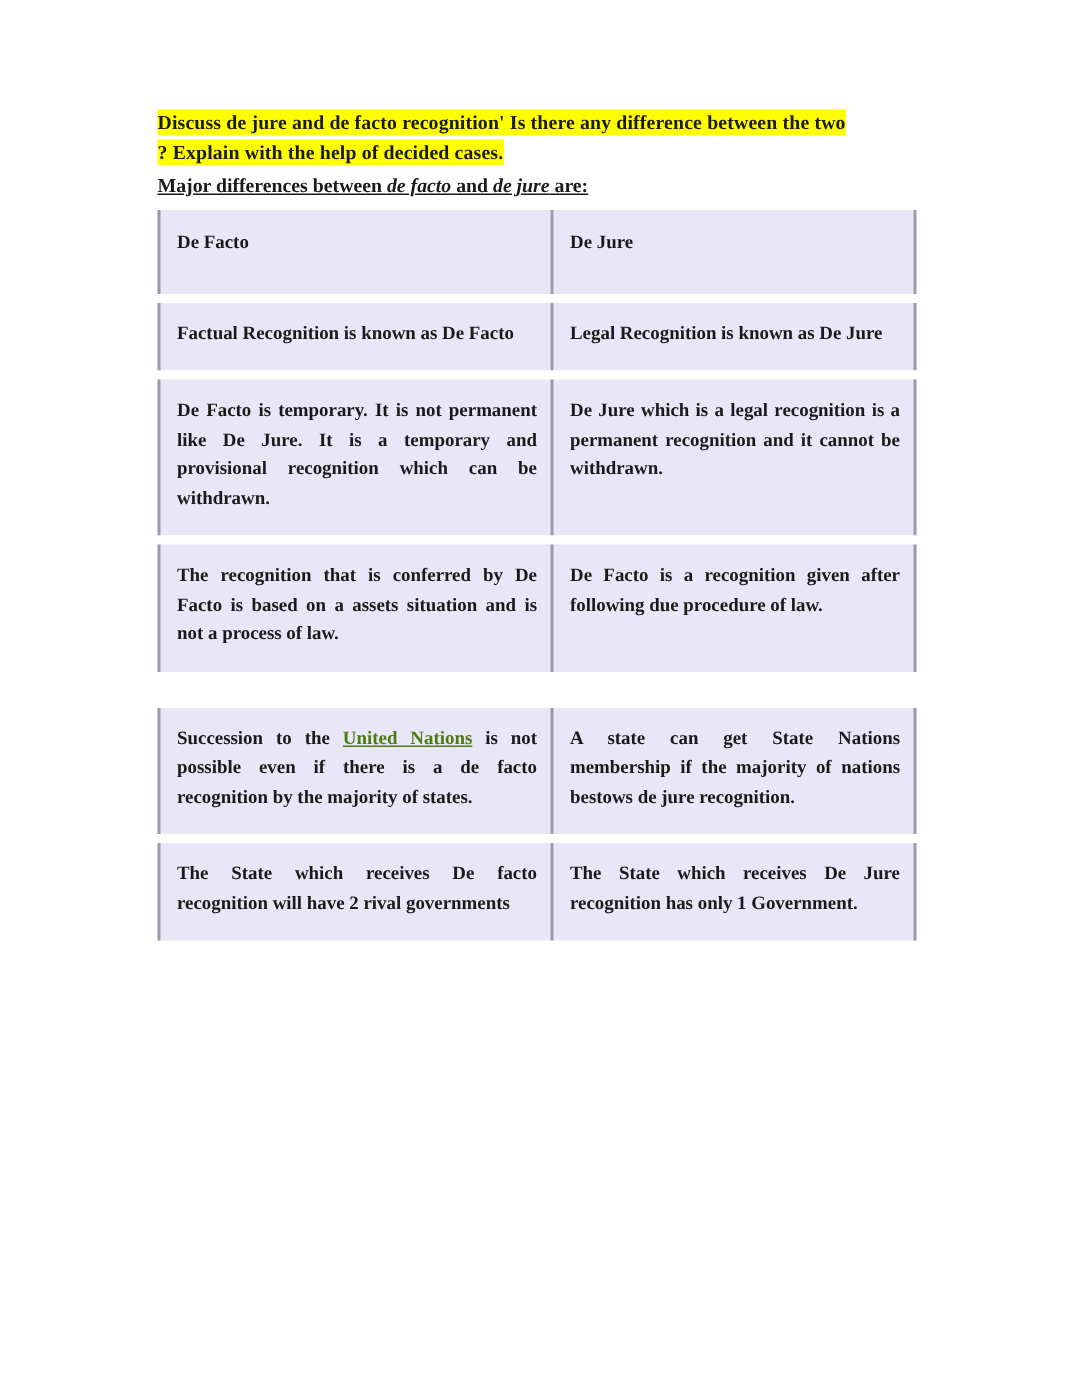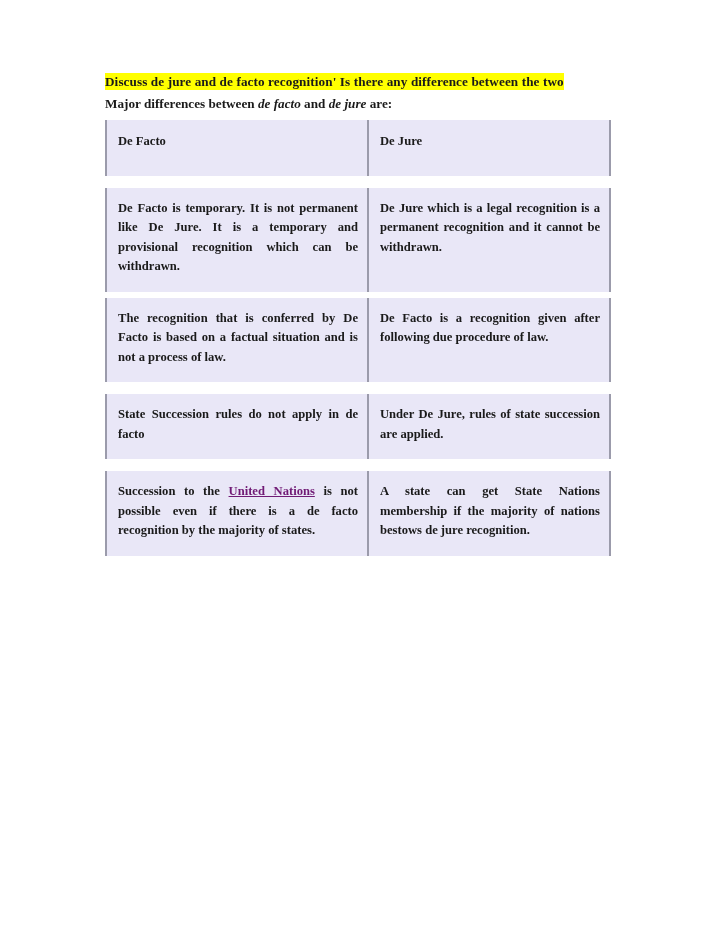--- a/index.html
+++ b/index.html
@@ -44,20 +44,21 @@
     box-decoration-break: clone;
     -webkit-box-decoration-break: clone;
     padding: 1px 0 1px 0;
   }
 
   .subheading {
     font-weight: bold;
     font-size: 13.2px;
     line-height: 20px;
     margin: 2px 0 6px 0;
+    text-decoration: underline;
   }
   .subheading .it {
     font-style: italic;
     font-weight: bold;
   }
 
   
   .cmp-table {
     border-collapse: separate;
     border-spacing: 0;
@@ -91,21 +92,21 @@
   }
 
   .row-gap td {
     background: #ffffff;
     height: 6px;
     padding: 0;
     border: 0;
   }
 
   a.uni-link {
-    color: #701a75;
+    color: #4d7c0f;
     text-decoration: underline;
     font-weight: bold;
   }
 
   
   .cell-text {
     display: block;
     text-align: justify;
     text-justify: inter-word;
   }
@@ -114,20 +115,21 @@
   }
 </style>
 </head>
 <body>
 
 <div class="page">
   <div class="content">
 
     <div class="heading">
       <span class="hl">Discuss de jure and de facto recognition' Is there any difference between the two</span><br>
+      <span class="hl">? Explain with the help of decided cases.</span>
     </div>
 
     <div class="subheading">
       <span>Major differences between </span><span class="it">de facto</span><span> and </span><span class="it">de jure</span><span> are:</span>
     </div>
 
     <table class="cmp-table">
       <tbody>
         <tr class="head-row">
           <td class="col-left">
@@ -135,64 +137,64 @@
           </td>
           <td class="col-right">
             <span class="cell-text nojust">De Jure</span>
           </td>
         </tr>
 
         <tr class="row-gap">
             <td colspan="2"></td>
           </tr>
 
+        <tr>
+          <td class="col-left">
+            <span class="cell-text">Factual Recognition is known as De Facto</span>
+          </td>
+          <td class="col-right">
+            <span class="cell-text">Legal Recognition is known as De Jure</span>
+          </td>
+        </tr>
 
         <tr class="row-gap">
             <td colspan="2"></td>
           </tr>
 
         <tr>
           <td class="col-left">
             <span class="cell-text">De Facto is temporary. It is not permanent like De Jure. It is a temporary and provisional recognition which can be withdrawn.</span>
           </td>
           <td class="col-right">
             <span class="cell-text">De Jure which is a legal recognition is a permanent recognition and it cannot be withdrawn.</span>
           </td>
         </tr>
 
         <tr class="row-gap">
             <td colspan="2"></td>
           </tr>
 
         <tr>
           <td class="col-left">
-            <span class="cell-text">The recognition that is conferred by De Facto is based on a factual situation and is not a process of law.</span>
+            <span class="cell-text">The recognition that is conferred by De Facto is based on a assets situation and is not a process of law.</span>
           </td>
           <td class="col-right">
             <span class="cell-text">De Facto is a recognition given after following due procedure of law.</span>
           </td>
         </tr>
 
         <tr class="row-gap">
             <td colspan="2"></td>
           </tr>
 
 
         <tr class="row-gap">
             <td colspan="2"></td>
           </tr>
 
-        <tr>
-          <td class="col-left">
-            <span class="cell-text">State Succession rules do not apply in de facto</span>
-          </td>
-          <td class="col-right">
-            <span class="cell-text">Under De Jure, rules of state succession are applied.</span>
-          </td>
-        </tr>
 
         <tr class="row-gap">
             <td colspan="2"></td>
           </tr>
 
 
         <tr class="row-gap">
             <td colspan="2"></td>
           </tr>
 
@@ -202,18 +204,26 @@
           </td>
           <td class="col-right">
             <span class="cell-text">A state can get State Nations membership if the majority of nations bestows de jure recognition.</span>
           </td>
         </tr>
 
         <tr class="row-gap">
             <td colspan="2"></td>
           </tr>
 
+        <tr>
+          <td class="col-left">
+            <span class="cell-text">The State which receives De facto recognition will have 2 rival governments</span>
+          </td>
+          <td class="col-right">
+            <span class="cell-text">The State which receives De Jure recognition has only 1 Government.</span>
+          </td>
+        </tr>
 
       </tbody>
     </table>
 
   </div>
 </div>
 
 </body></html>

